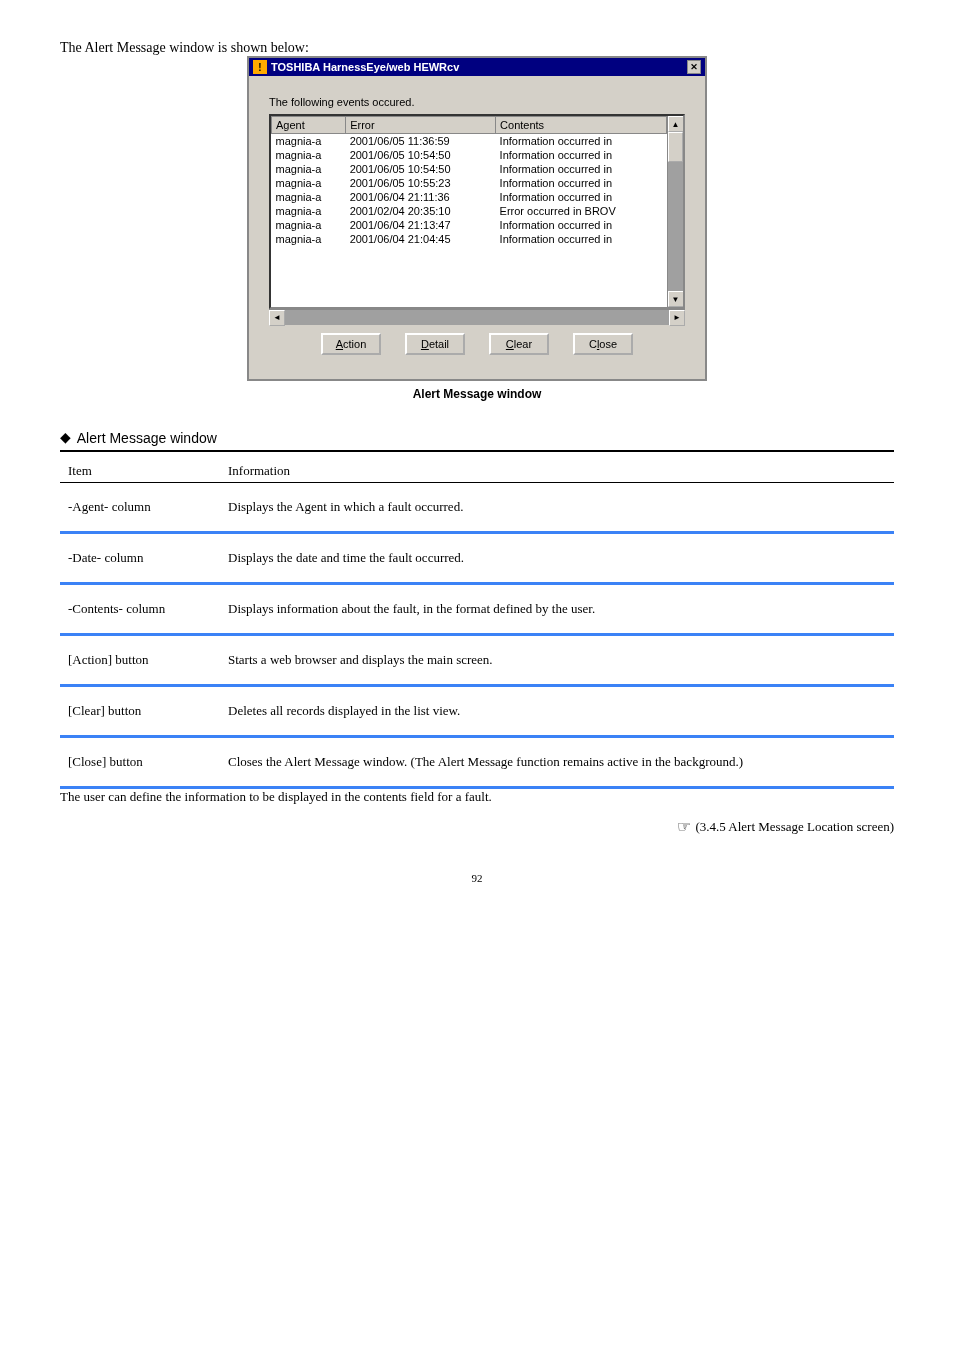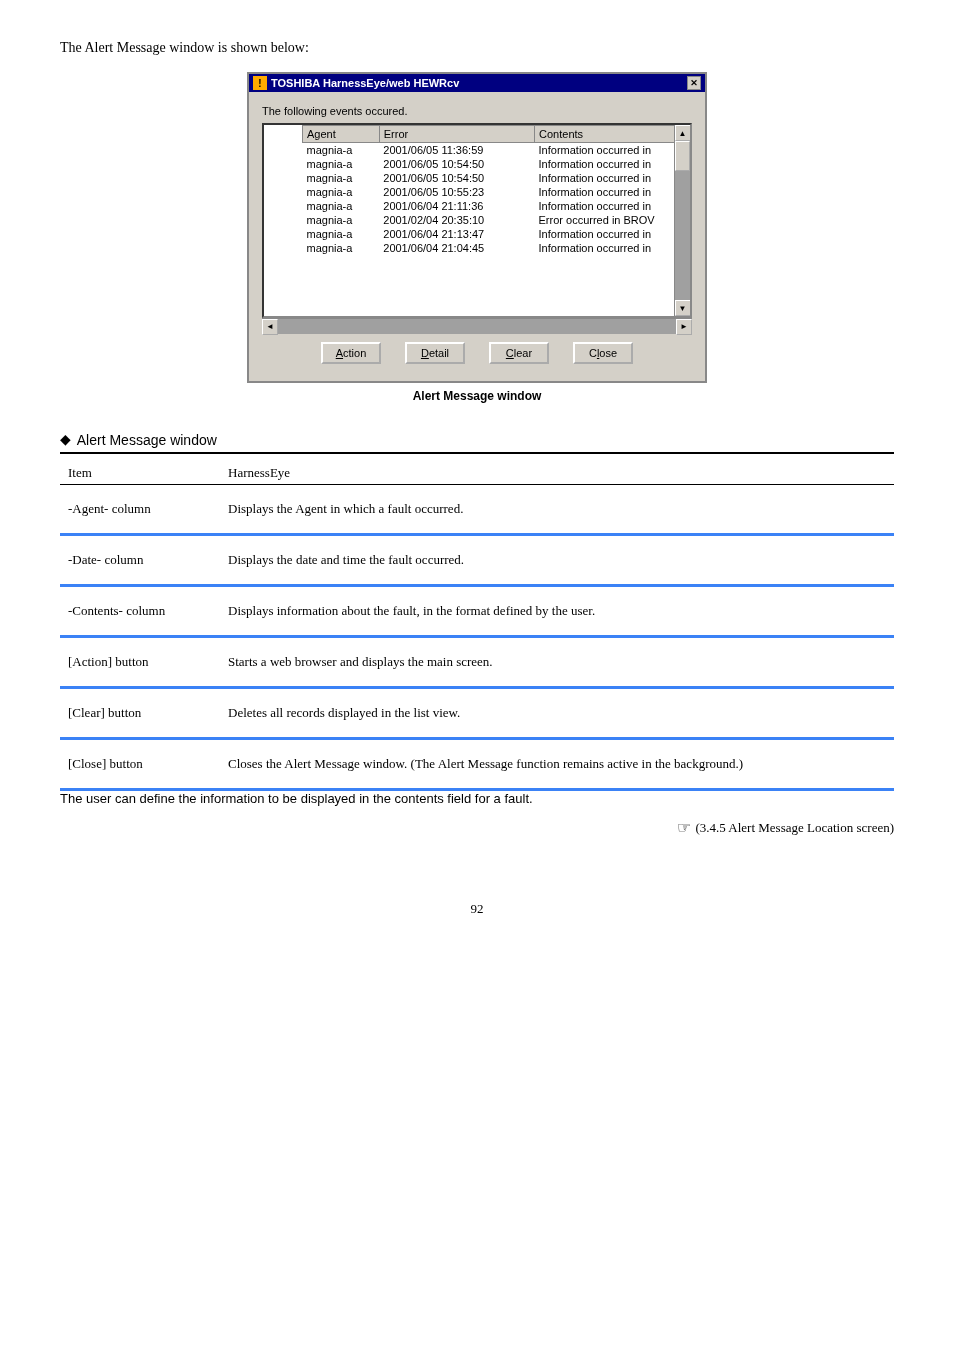--- a/index.html
+++ b/index.html
@@ -8,21 +8,20 @@
       font-size: 14px;
       background: #fff;
       color: #000;
       padding: 40px 60px;
       width: 954px;
       min-height: 1351px;
     }
 
     .intro-text {
       font-size: 14px;
-      margin-bottom: 16px;
     }
 
     
     .dialog-container {
       display: flex;
       flex-direction: column;
       align-items: center;
       margin-bottom: 8px;
     }
 
@@ -70,35 +69,34 @@
       height: 14px;
       display: flex;
       align-items: center;
       justify-content: center;
       font-size: 9px;
       cursor: pointer;
       color: #000;
     }
 
     .dialog-body {
-      padding: 13px;
+      padding: 20px;
     }
 
     .dialog-subtitle {
       font-size: 11px;
       margin-bottom: 6px;
       color: #000;
     }
 
     .list-table {
       width: 100%;
       border-collapse: collapse;
       font-size: 11px;
       font-family: 'Arial', sans-serif;
-      margin-left: 38px;
     }
 
     .list-table thead tr th {
       background: #d4d0c8;
       border: 1px solid #888;
       padding: 2px 4px;
       text-align: left;
       font-weight: normal;
       white-space: nowrap;
     }
@@ -253,39 +251,39 @@
     }
 
     .info-table tbody tr td:first-child {
       white-space: nowrap;
       width: 160px;
     }
 
     .bottom-text {
       font-size: 13px;
       margin-bottom: 12px;
-      font-family: Liberation Sans, sans-serif;
+      font-family: Liberation Serif, serif;
     }
 
     .ref-link {
       font-size: 13px;
       display: flex;
       justify-content: flex-end;
       gap: 4px;
       align-items: center;
     }
 
     .ref-icon {
       font-size: 16px;
     }
 
     .page-number {
       text-align: center;
-      font-size: 13px;
-      margin-top: 64px;
+      font-size: 11px;
+      margin-top: 36px;
     }
 
     
     .underline { text-decoration: underline; }
   </style>
 </head>
 <body>
 
 <p class="intro-text">The Alert Message window is shown below:</p>
 
@@ -396,21 +394,21 @@
 
 <div class="section-header">
   <span class="diamond-icon">◆</span>
   <span class="section-title">Alert Message window</span>
 </div>
 
 <table class="info-table">
   <thead>
     <tr>
       <th>Item</th>
-      <th>HarnessEye</th>
+      <th>Information</th>
     </tr>
   </thead>
   <tbody id="info-table-body">
   <tr>
         <td>-Agent- column</td>
         <td>Displays the Agent in which a fault occurred.</td>
       </tr>
       <tr>
         <td>-Date- column</td>
         <td>Displays the date and time the fault occurred.</td>

